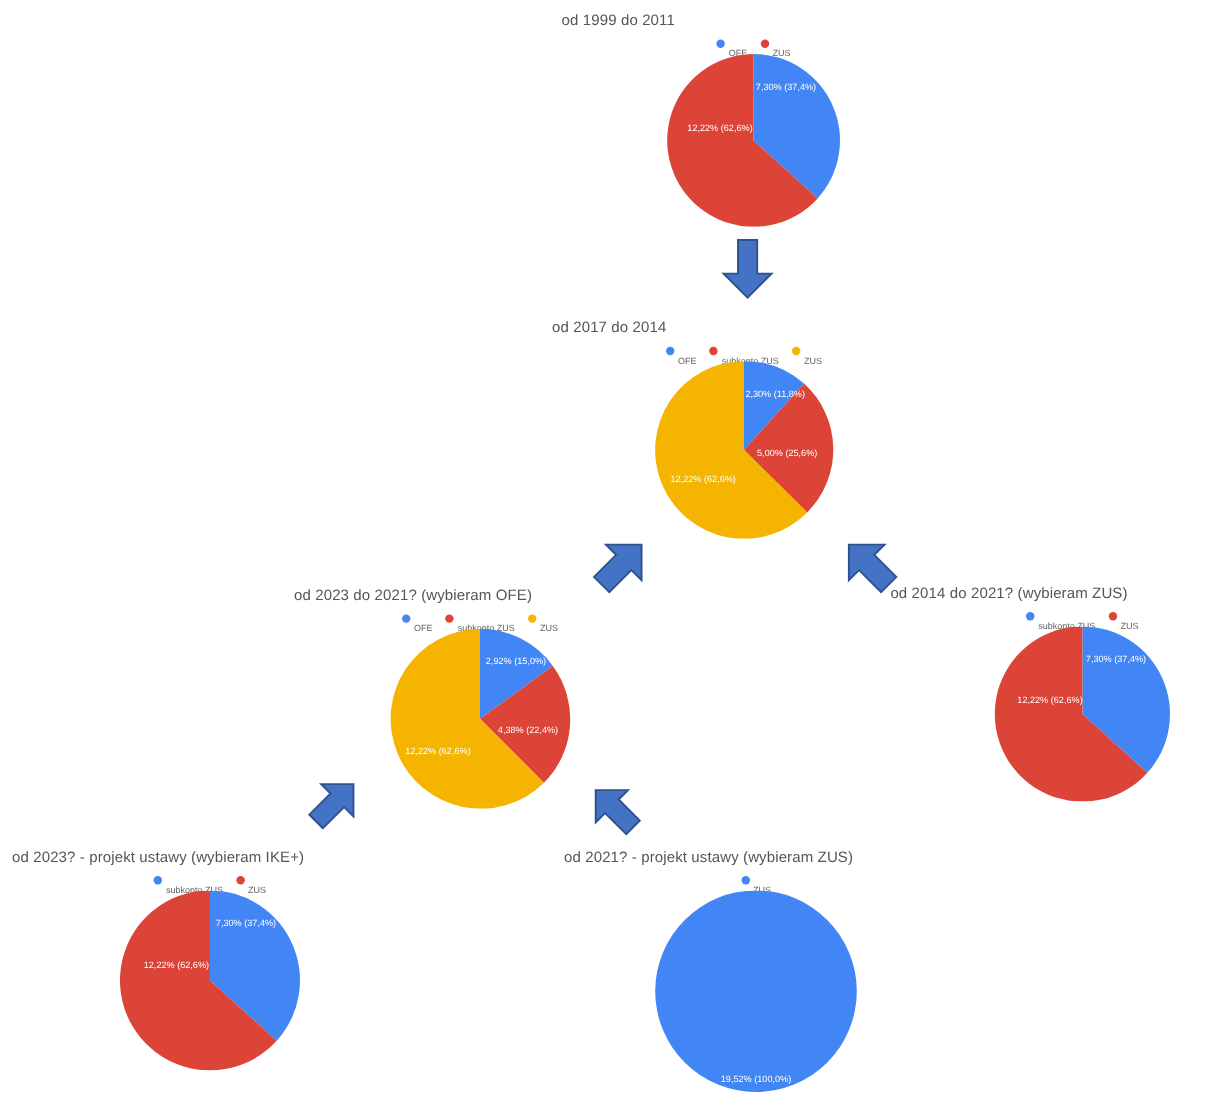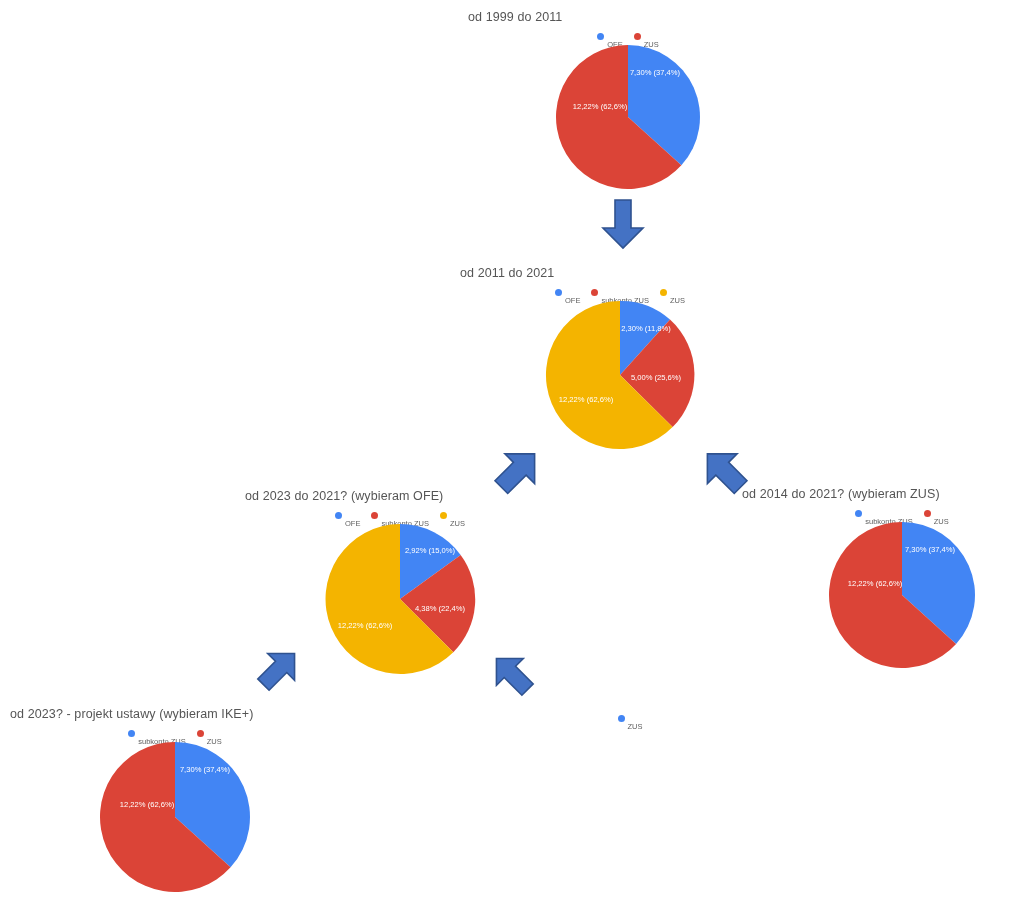--- a/index.html
+++ b/index.html
@@ -96,21 +96,21 @@
   </div>
 </div>
 
 <div class="arrow" style="left:600px; top:198px;">
   <svg width="46" height="52" viewBox="0 0 46 52">
     <polygon points="15,2 31,2 31,30 43,30 23,50 3,30 15,30" fill="#4472C4" stroke="#2F528F" stroke-width="1.6"></polygon>
   </svg>
 </div>
 
 <div class="chart-block" style="left:460px; top:266px; width:320px;">
-  <div class="chart-title">od 2011 do 2021</div>
+  <div class="chart-title">od 2017 do 2014</div>
   <div class="legend">
     <div class="legend-entry">
       <span class="legend-swatch" style="background:#4285F4"></span>
       <span class="legend-label">OFE</span>
     </div>
     <div class="legend-entry">
       <span class="legend-swatch" style="background:#DB4437"></span>
       <span class="legend-label">subkonto ZUS</span>
     </div>
     <div class="legend-entry">
@@ -234,19 +234,26 @@
     <svg width="160" height="150" viewBox="0 0 160 150">
       <path fill="#4285F4" d="M 80 75 L 80 0 A 75 75 0 0 1 135.58 125.35 Z"></path>
       <path fill="#DB4437" d="M 80 75 L 135.58 125.35 A 75 75 0 1 1 80 0 Z"></path>
       <text class="slice-label" x="110" y="28" text-anchor="middle">7,30% (37,4%)</text>
       <text class="slice-label" x="52" y="63" text-anchor="middle">12,22% (62,6%)</text>
     </svg>
   </div>
 </div>
 
 <div class="chart-block" style="left:470px; top:707px; width:320px;">
-  <div class="legend">
-    <div class="legend-entry">
-      <span class="legend-swatch" style="background:#4285F4"></span>
-      <span class="legend-label">ZUS</span>
-    </div>
+  <div class="chart-title">od 2021? - projekt ustawy (wybieram ZUS)</div>
+  <div class="legend">
+    <div class="legend-entry">
+      <span class="legend-swatch" style="background:#4285F4"></span>
+      <span class="legend-label">ZUS</span>
+    </div>
+  </div>
+  <div class="pie-wrap" style="width:180px;height:168px;margin-top:3px;">
+    <svg width="180" height="168" viewBox="0 0 180 168">
+      <circle cx="90" cy="84" r="84" fill="#4285F4"></circle>
+      <text class="slice-label" x="90" y="158" text-anchor="middle">19,52% (100,0%)</text>
+    </svg>
   </div>
 </div>
 
 </body></html>

